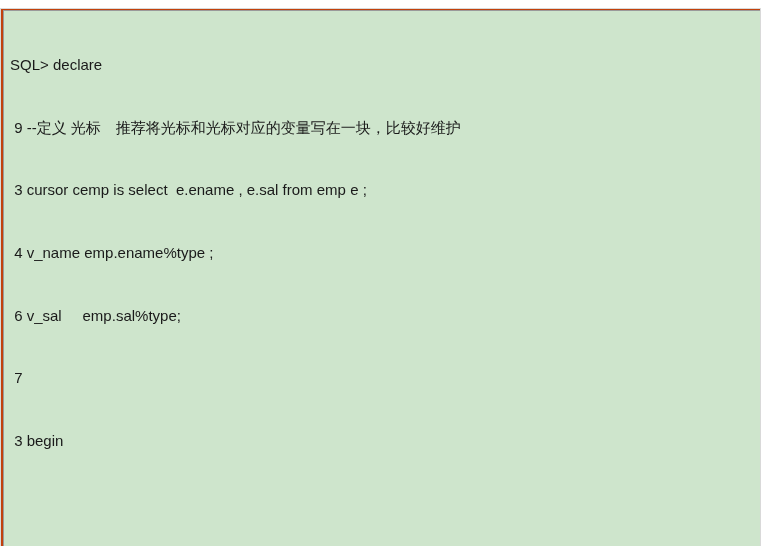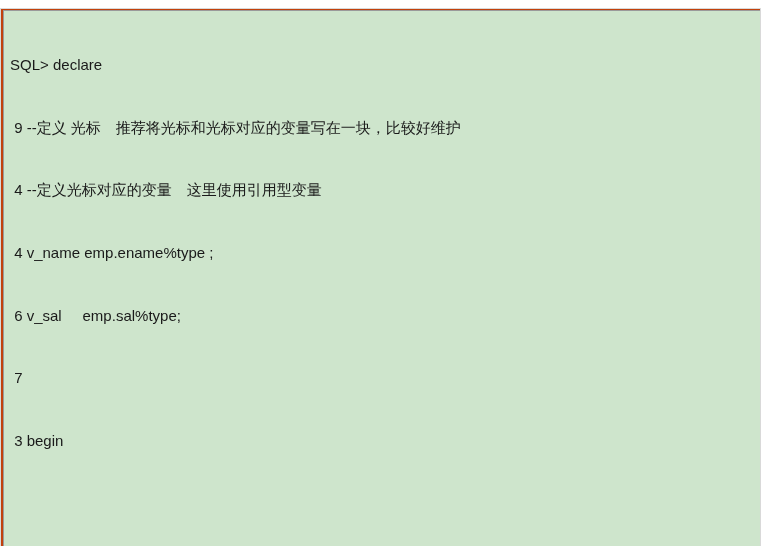--- a/index.html
+++ b/index.html
@@ -68,21 +68,21 @@
   }
 </style>
 </head>
 <body>
 
 <div id="console-window">
   <div id="console-bevel">
     <div id="console-text">
       <span class="console-line">SQL&gt; declare</span>
       <span class="console-line"> 9 --定义 光标　推荐将光标和光标对应的变量写在一块，比较好维护</span>
-      <span class="console-line"> 4 --定义光标对应的变量　这里使用引用型变量</span>
+      <span class="console-line"> 3 cursor cemp is select  e.ename , e.sal from emp e ;</span>
       <span class="console-line"> 4 v_name emp.ename%type ;</span>
       <span class="console-line"> 6 v_sal     emp.sal%type;</span>
       <span class="console-line"> 7</span>
       <span class="console-line"> 3 begin</span>
       
       
       
       
       
       

